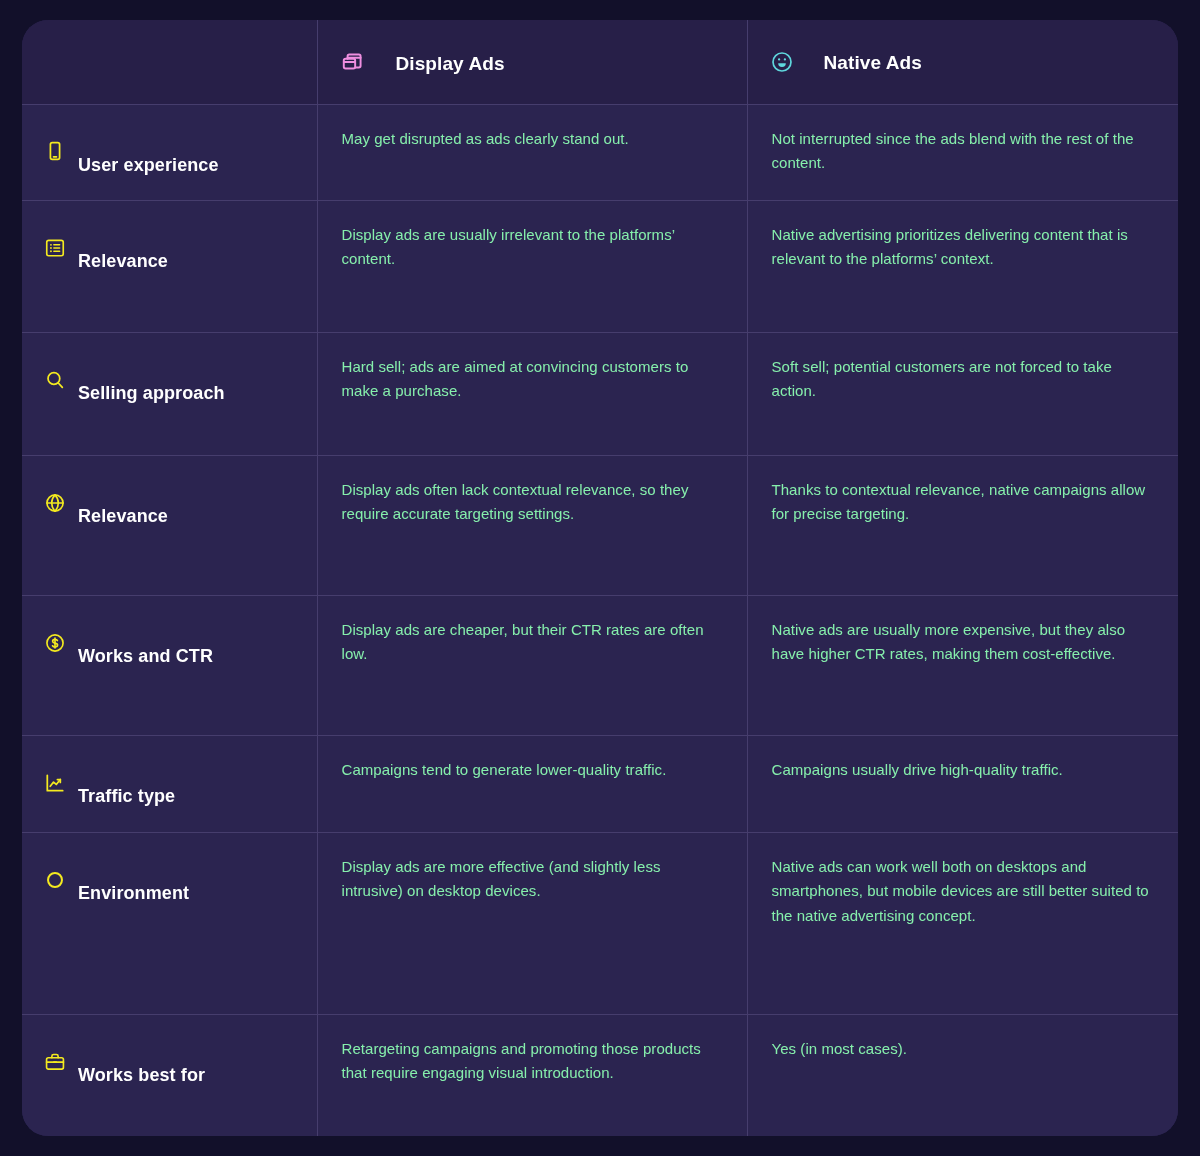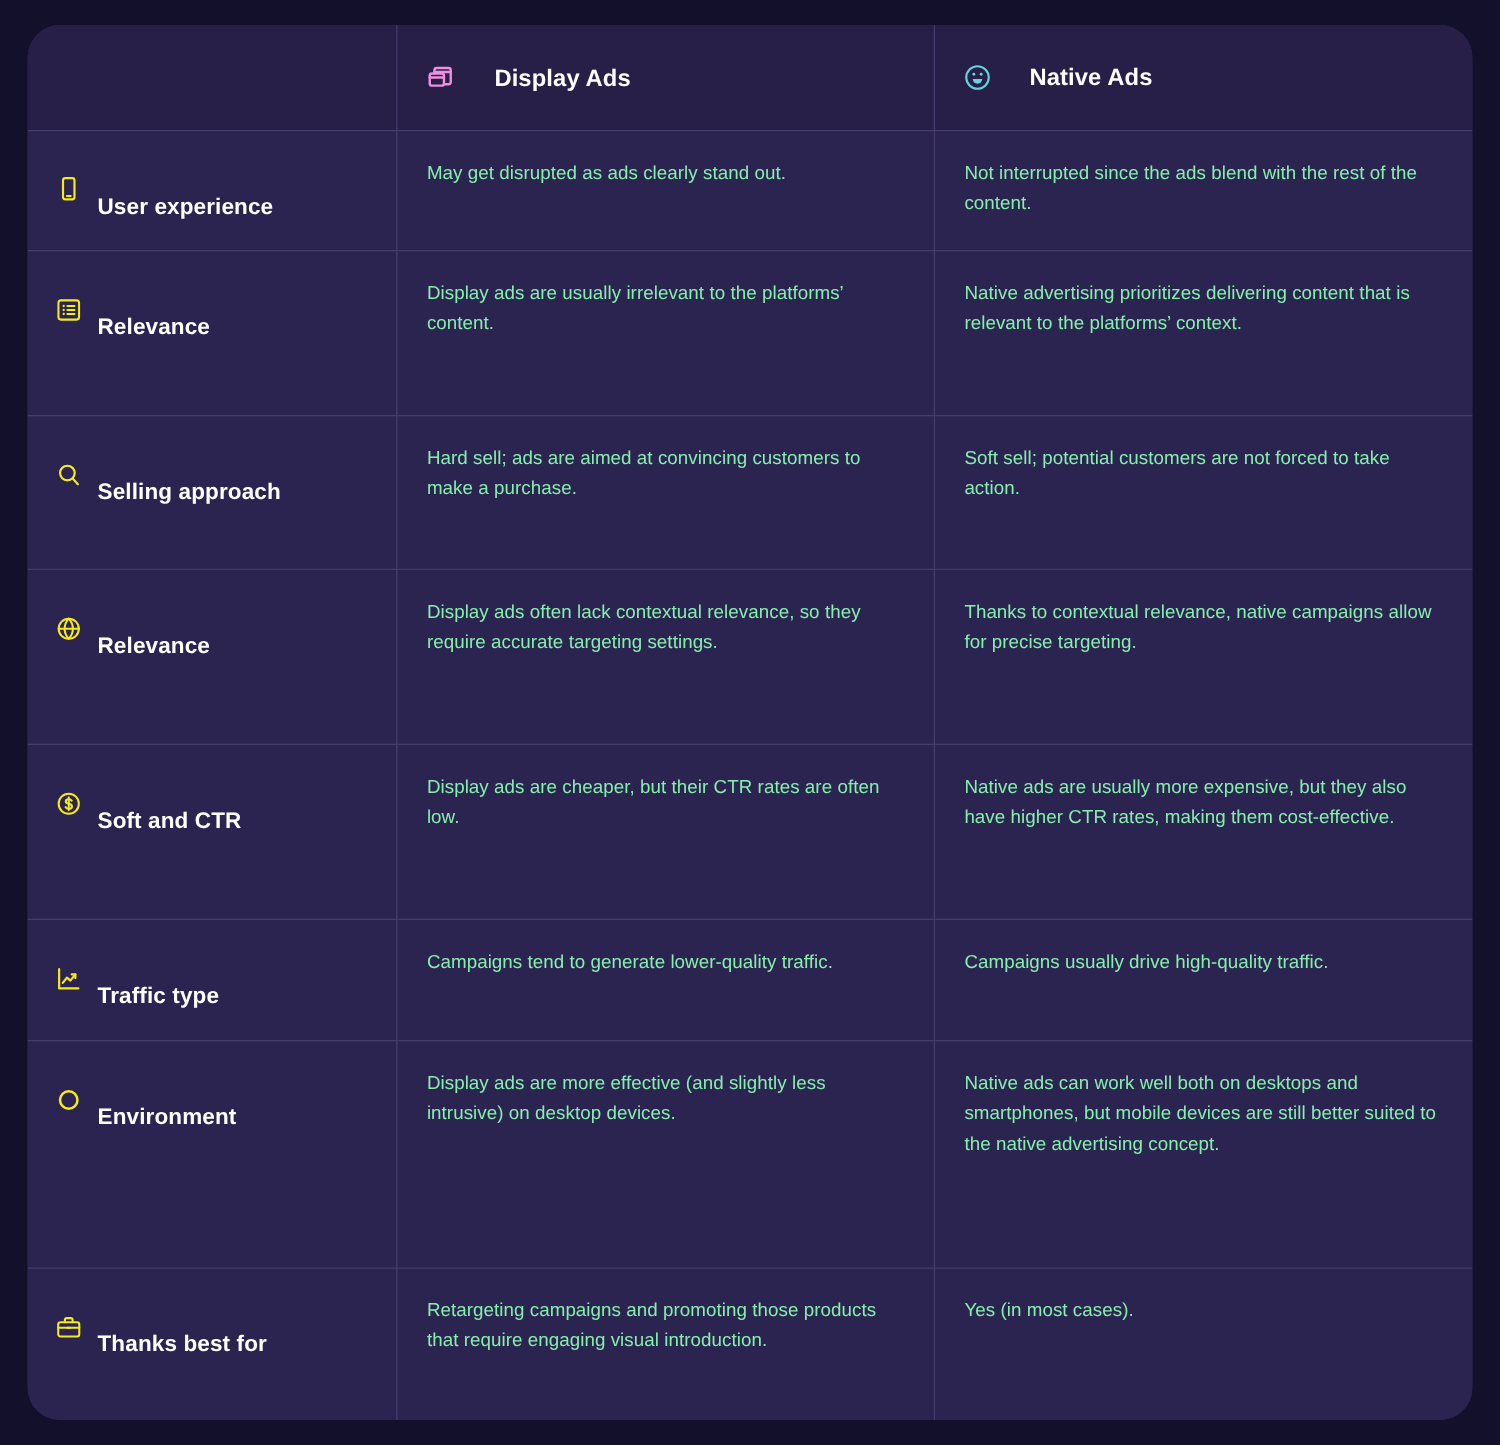--- a/index.html
+++ b/index.html
@@ -268,21 +268,21 @@
         <tr class="r4">
           <td class="label-cell">
             <div class="label-inner">
               <span class="icon icon-yellow">
                 <svg viewBox="0 0 24 24" fill="none" stroke="currentColor" stroke-width="1.8" stroke-linecap="round" stroke-linejoin="round">
                   <circle cx="12" cy="12" r="8.8"></circle>
                   <path d="M12 6.6v10.8"></path>
                   <path d="M14.6 9.3c-.5-.9-1.5-1.3-2.6-1.3-1.5 0-2.6.8-2.6 2s1 1.7 2.6 2.1c1.7.4 2.8.9 2.8 2.2 0 1.3-1.2 2.1-2.8 2.1-1.2 0-2.2-.5-2.7-1.4"></path>
                 </svg>
               </span>
-              <span class="label-text">Soft and CTR</span>
+              <span class="label-text">Works and CTR</span>
             </div>
           </td>
           <td>
             <div class="body-text">Display ads are cheaper, but their CTR rates are often low.</div>
           </td>
           <td>
             <div class="body-text">Native ads are usually more expensive, but they also have higher CTR rates, making them cost-effective.</div>
           </td>
         </tr>
 
@@ -330,21 +330,21 @@
           <td class="label-cell">
             <div class="label-inner">
               <span class="icon icon-yellow">
                 <svg viewBox="0 0 24 24" fill="none" stroke="currentColor" stroke-width="1.8" stroke-linecap="round" stroke-linejoin="round">
                   <rect x="2.8" y="7.4" width="18.4" height="12.4" rx="2"></rect>
                   <path d="M8.6 7.4V5.6a1.8 1.8 0 0 1 1.8-1.8h3.2a1.8 1.8 0 0 1 1.8 1.8v1.8"></path>
                   <path d="M2.8 12.2h18.4"></path>
                   <path d="M10.6 12.2h2.8"></path>
                 </svg>
               </span>
-              <span class="label-text">Thanks best for</span>
+              <span class="label-text">Works best for</span>
             </div>
           </td>
           <td>
             <div class="body-text">Retargeting campaigns and promoting those products that require engaging visual introduction.</div>
           </td>
           <td>
             <div class="body-text">Yes (in most cases).</div>
           </td>
         </tr>
 

